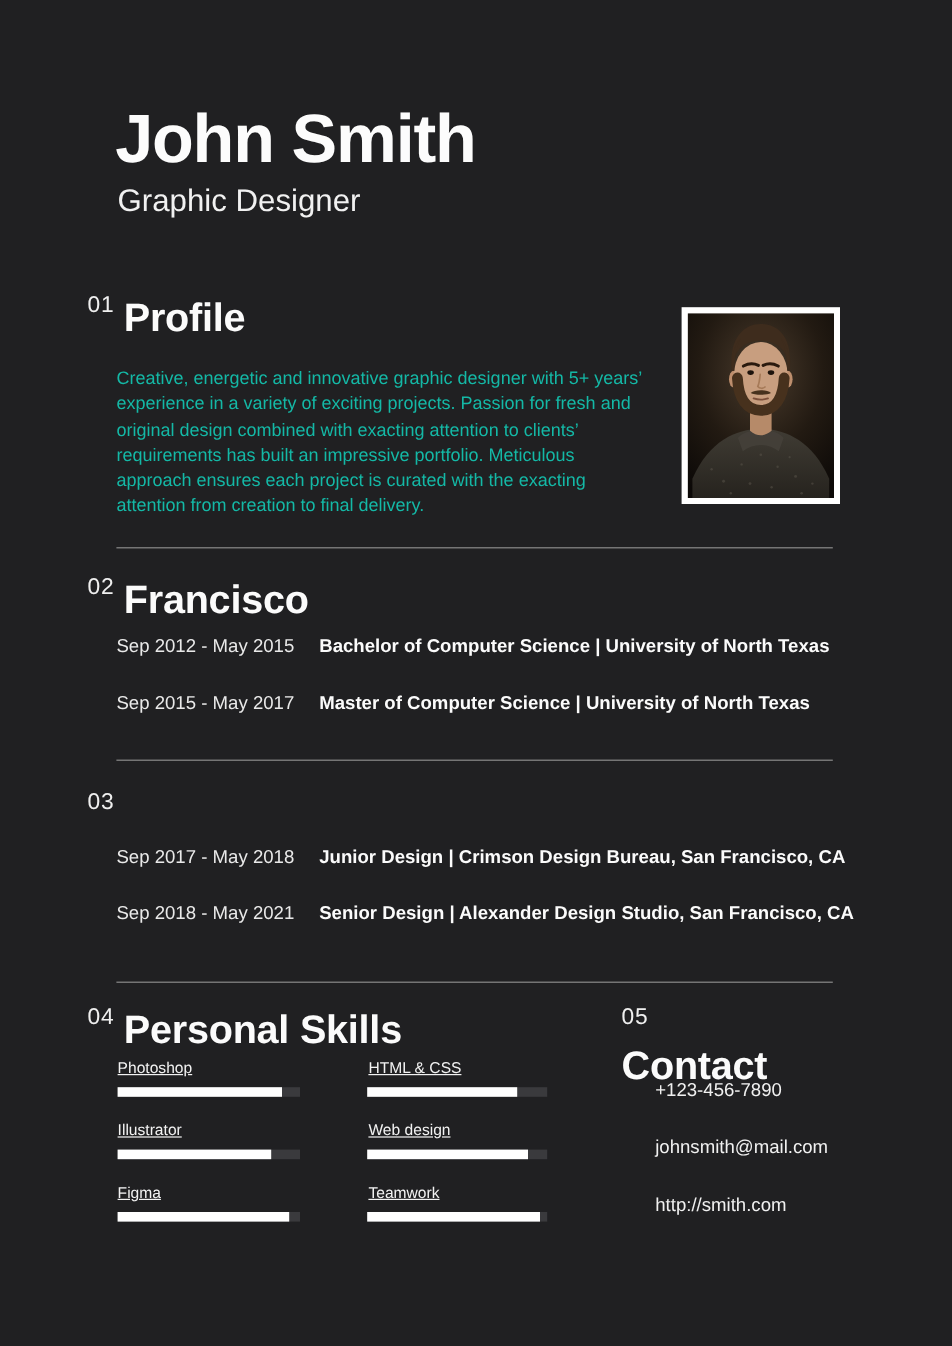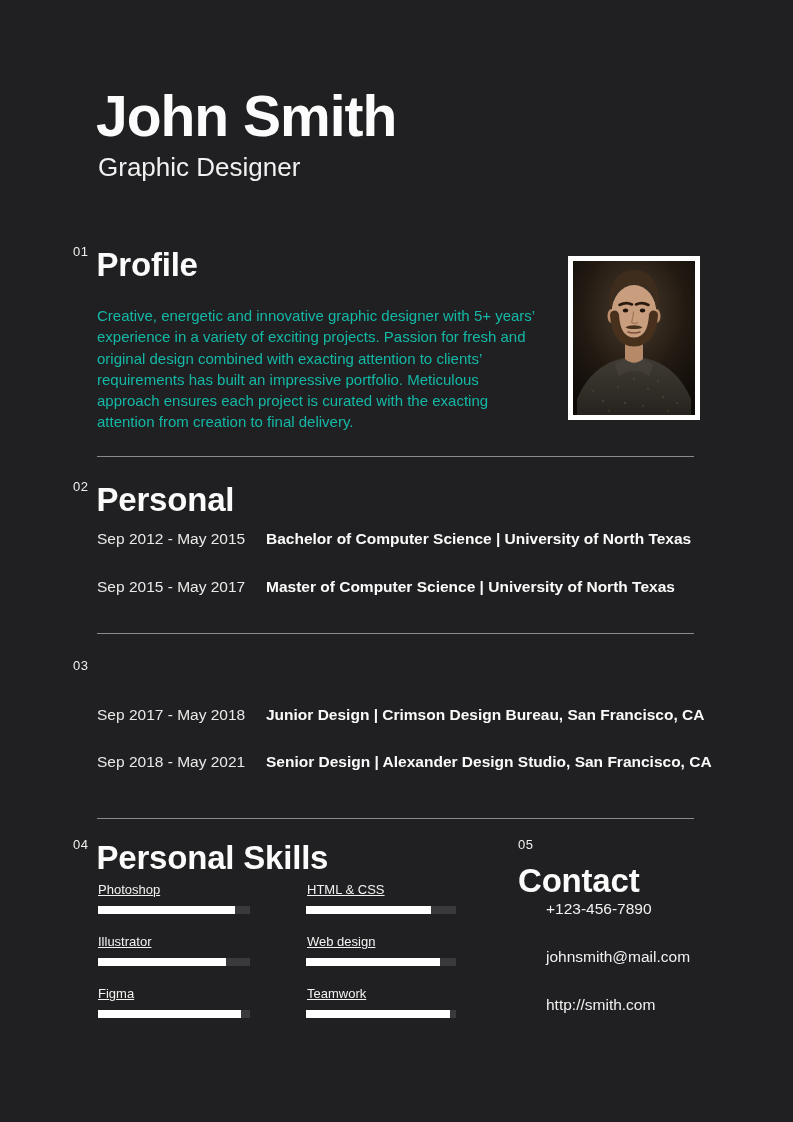--- a/index.html
+++ b/index.html
@@ -8,21 +8,21 @@
     overflow:hidden;font-family:"Liberation Sans",sans-serif;color:#f5f5f5;
   }
   
   .name{position:absolute;left:96px;top:88px;margin:0;font-size:57px;font-weight:700;
         letter-spacing:-1px;line-height:1;color:#fcfcfc;}
   .subtitle{position:absolute;left:98px;top:152px;font-size:26px;font-weight:400;color:#f1f1f1;}
   .tagline{position:absolute;right:101px;top:171px;text-align:right;font-size:15px;
            font-weight:500;line-height:23px;color:#efefef;}
   
   .sec-head{position:absolute;display:flex;align-items:flex-start;gap:8px;}
-  .sec-num{font-size:13px;font-weight:500;color:#efefef;transform:translateY(-2px);letter-spacing:.5px;}
+  .sec-num{font-size:19px;font-weight:500;color:#efefef;transform:translateY(-2px);letter-spacing:.5px;}
   .sec-title{margin:0;font-size:33px;font-weight:700;line-height:1.15;color:#fbfbfb;letter-spacing:-.2px;}
   
   .profile-text{position:absolute;left:97px;top:290px;width:444px;font-size:15px;
                 line-height:21.3px;font-weight:400;color:#14b8a6;}
   .photo{position:absolute;left:568px;top:256px;width:132px;height:164px;background:#ffffff;
          padding:5px;box-sizing:border-box;}
   .photo svg{display:block;width:100%;height:100%;}
   
   .divider{position:absolute;left:97px;width:597px;height:1px;background:#9e9e9e;opacity:.85;}
   
@@ -96,21 +96,21 @@
       <path d="M41.5 54 C42.5 72 50 81 61 81 C72 81 79.5 72 80.5 54" stroke="#47311d" stroke-width="9" fill="none" stroke-linecap="round"></path>
       <path d="M52.5 66.5 C56 63.5 66 63.5 69.5 66.5 C66 68.5 56 68.5 52.5 66.5 Z" fill="#47311d"></path>
       <path d="M55 71 Q61 73 67 71" stroke="#7c4f3a" stroke-width="1.5" fill="none" stroke-linecap="round"></path>
     </svg>
   </div>
 
   <div class="divider" style="top:456px;"></div>
 
   <div class="sec-head" style="left:73px;top:481px;">
     <span class="sec-num">02</span>
-    <h2 class="sec-title">Personal</h2>
+    <h2 class="sec-title">Francisco</h2>
   </div>
   <div class="entry" style="top:530px;">
     <span class="entry-date">Sep 2012 - May 2015</span>
     <span class="entry-detail">Bachelor of Computer Science | University of North Texas</span>
   </div>
   <div class="entry" style="top:578px;">
     <span class="entry-date">Sep 2015 - May 2017</span>
     <span class="entry-detail">Master of Computer Science | University of North Texas</span>
   </div>
 

